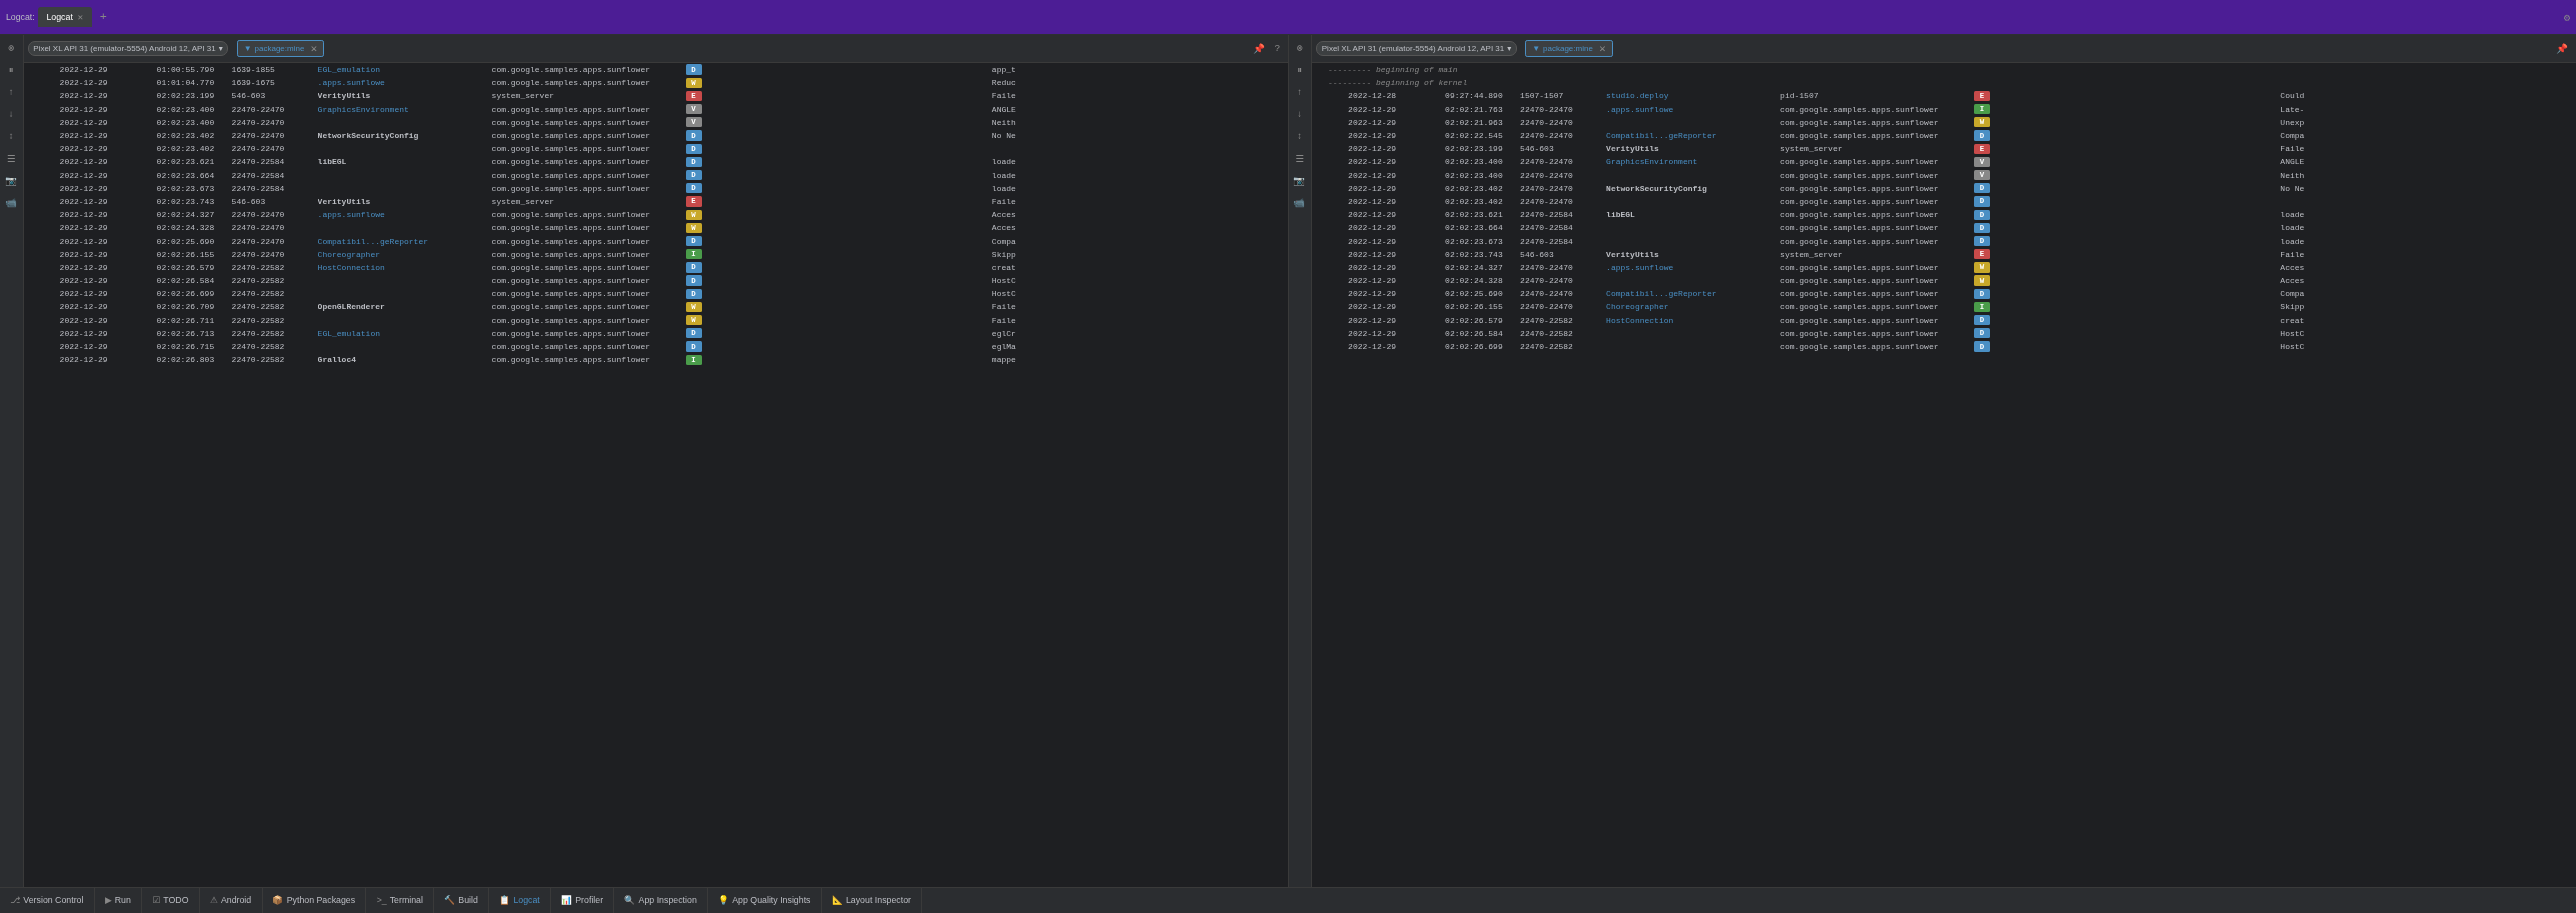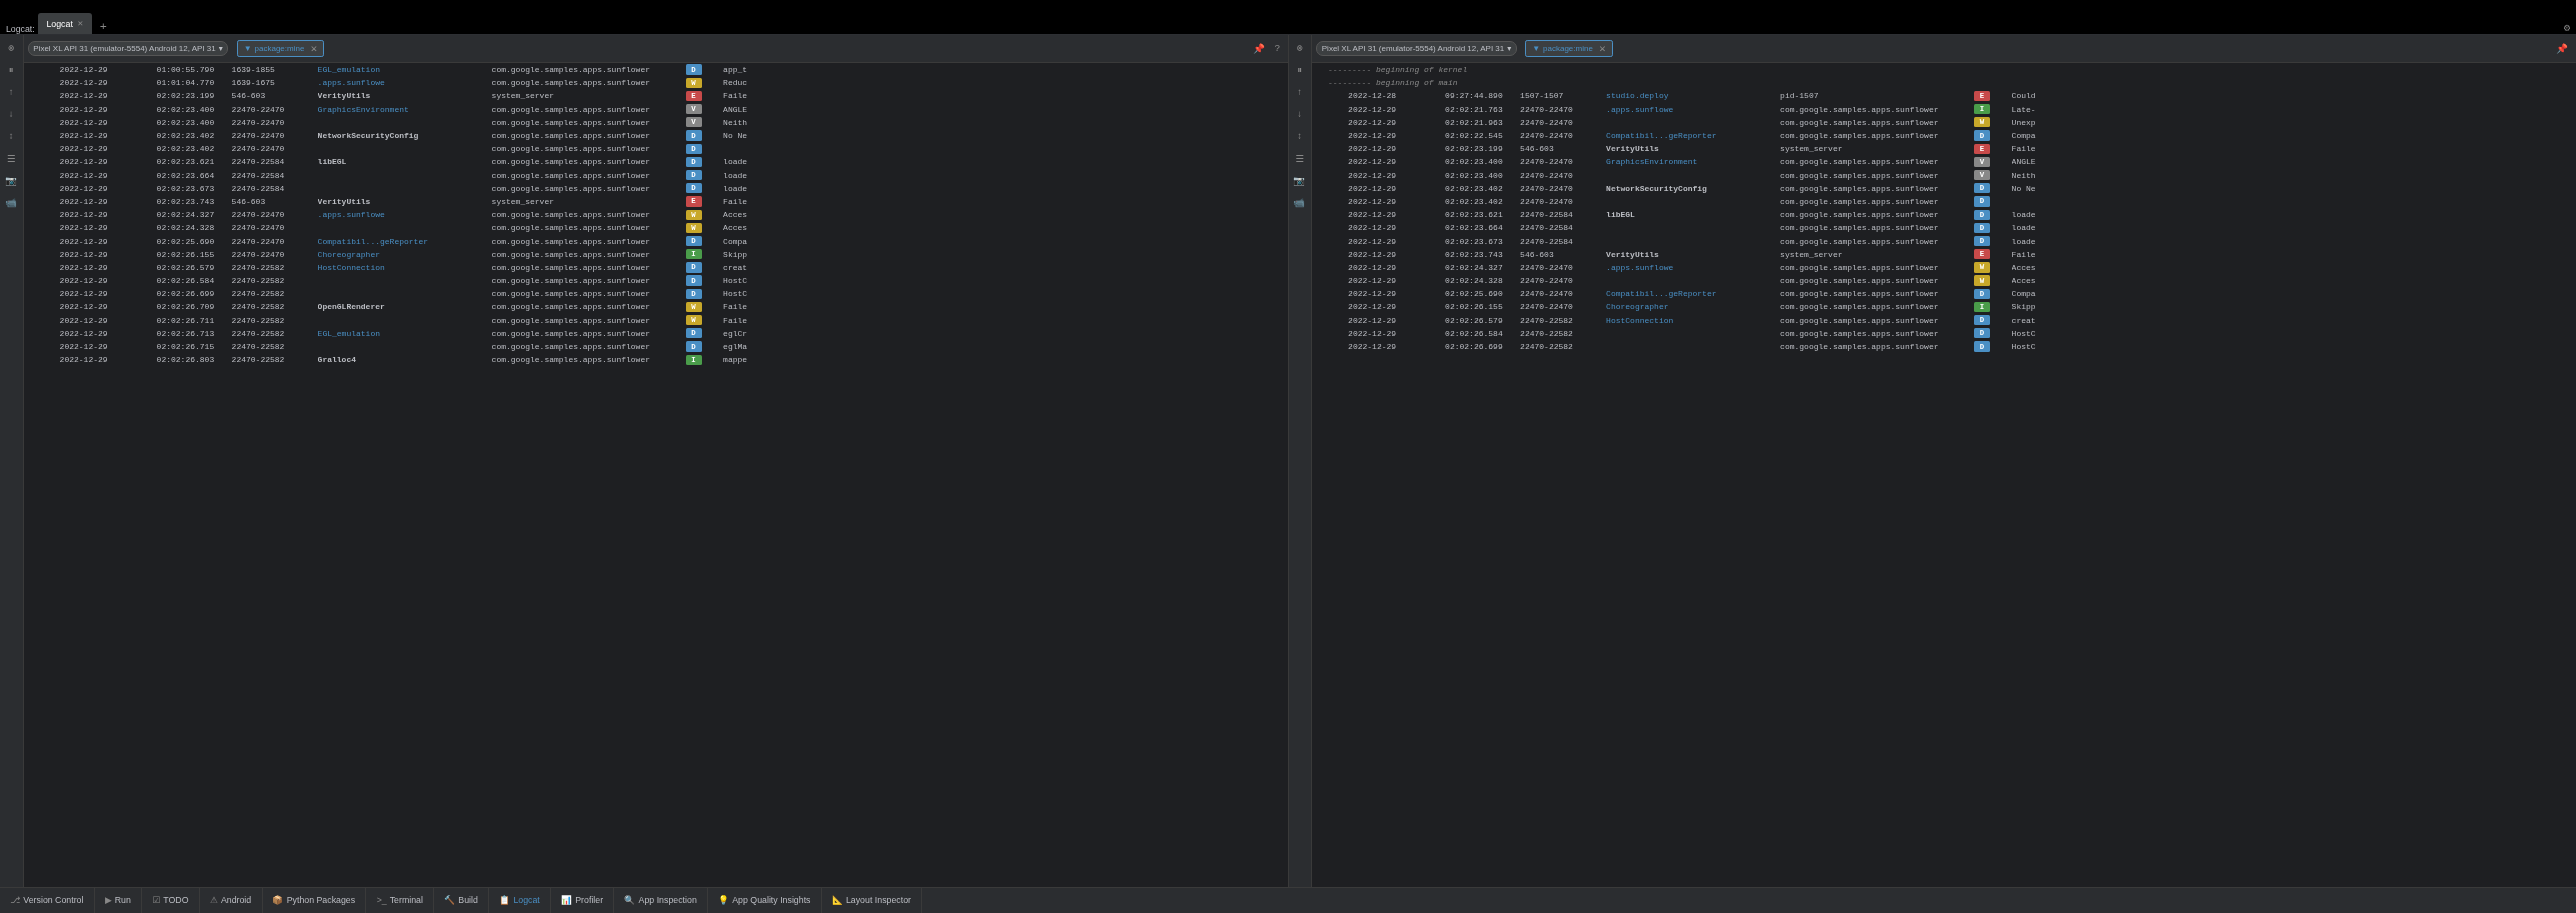--- a/index.html
+++ b/index.html
@@ -10,23 +10,23 @@
       font-size: 8px;
       width: 2576px;
       height: 913px;
       overflow: hidden;
       display: flex;
       flex-direction: column;
     }
 
     
     .tab-bar {
-      background: #000000;
-      display: flex;
-      align-items: flex-end;
+      background: #4c1d95;
+      display: flex;
+      align-items: center;
       height: 35px;
       border-bottom: 0.7px solid #2d2f33;
       padding: 0 5.9px;
       flex-shrink: 0;
     }
     .tab-label {
       color: #bcbec4;
       font-size: 8.8px;
       font-family: sans-serif;
       margin-right: 2.9px;
@@ -191,21 +191,21 @@
       height: 10.3px;
       display: flex;
       align-items: center;
       justify-content: center;
       font-size: 7.4px;
       font-weight: bold;
       flex-shrink: 0;
       margin-right: 1.5px;
       border-radius: 1.5px;
     }
-    .log-msg { flex: 1; overflow: hidden; text-overflow: ellipsis; color: #bcbec4; }
+    .log-msg { flex: 1; overflow: hidden; text-overflow: ellipsis; color: #bcbec4; text-align: center; }
 
     .level-D { background: #4a8fc4; color: #fff; }
     .level-W { background: #c8a82a; color: #fff; }
     .level-E { background: #c84a4a; color: #fff; }
     .level-I { background: #4a9c4a; color: #fff; }
     .level-V { background: #888; color: #fff; }
 
     .tag-blue { color: #4a8fc4; }
     .tag-gray { color: #bcbec4; font-weight: bold; }
 
@@ -532,22 +532,22 @@
         <div class="filter-box">
           <span class="filter-icon">▼</span>
           <span>package:mine</span>
           <span class="close-btn">✕</span>
         </div>
         <span class="toolbar-spacer"></span>
         <span class="toolbar-btn">📌</span>
       </div>
 
       <div class="log-content">
-      <div class="log-row separator" style="padding-left: 16px; color: rgb(136, 136, 136);">--------- beginning of kernel</div>
-          <div class="log-row separator" style="padding-left: 16px; color: rgb(136, 136, 136);">--------- beginning of main</div>
+      <div class="log-row separator" style="padding-left: 16px; color: rgb(136, 136, 136);">--------- beginning of main</div>
+          <div class="log-row separator" style="padding-left: 16px; color: rgb(136, 136, 136);">--------- beginning of kernel</div>
           <div class="log-row">
             <span class="log-trash"></span>
             <span class="log-date">2022-12-28</span>
             <span class="log-time">09:27:44.890</span>
             <span class="log-pid">1507-1507</span>
             <span class="log-tag tag-blue">studio.deploy</span>
             <span class="log-pkg">pid-1507</span>
             <span class="log-level level-E">E</span>
             <span class="log-msg">Could</span>
           </div>

